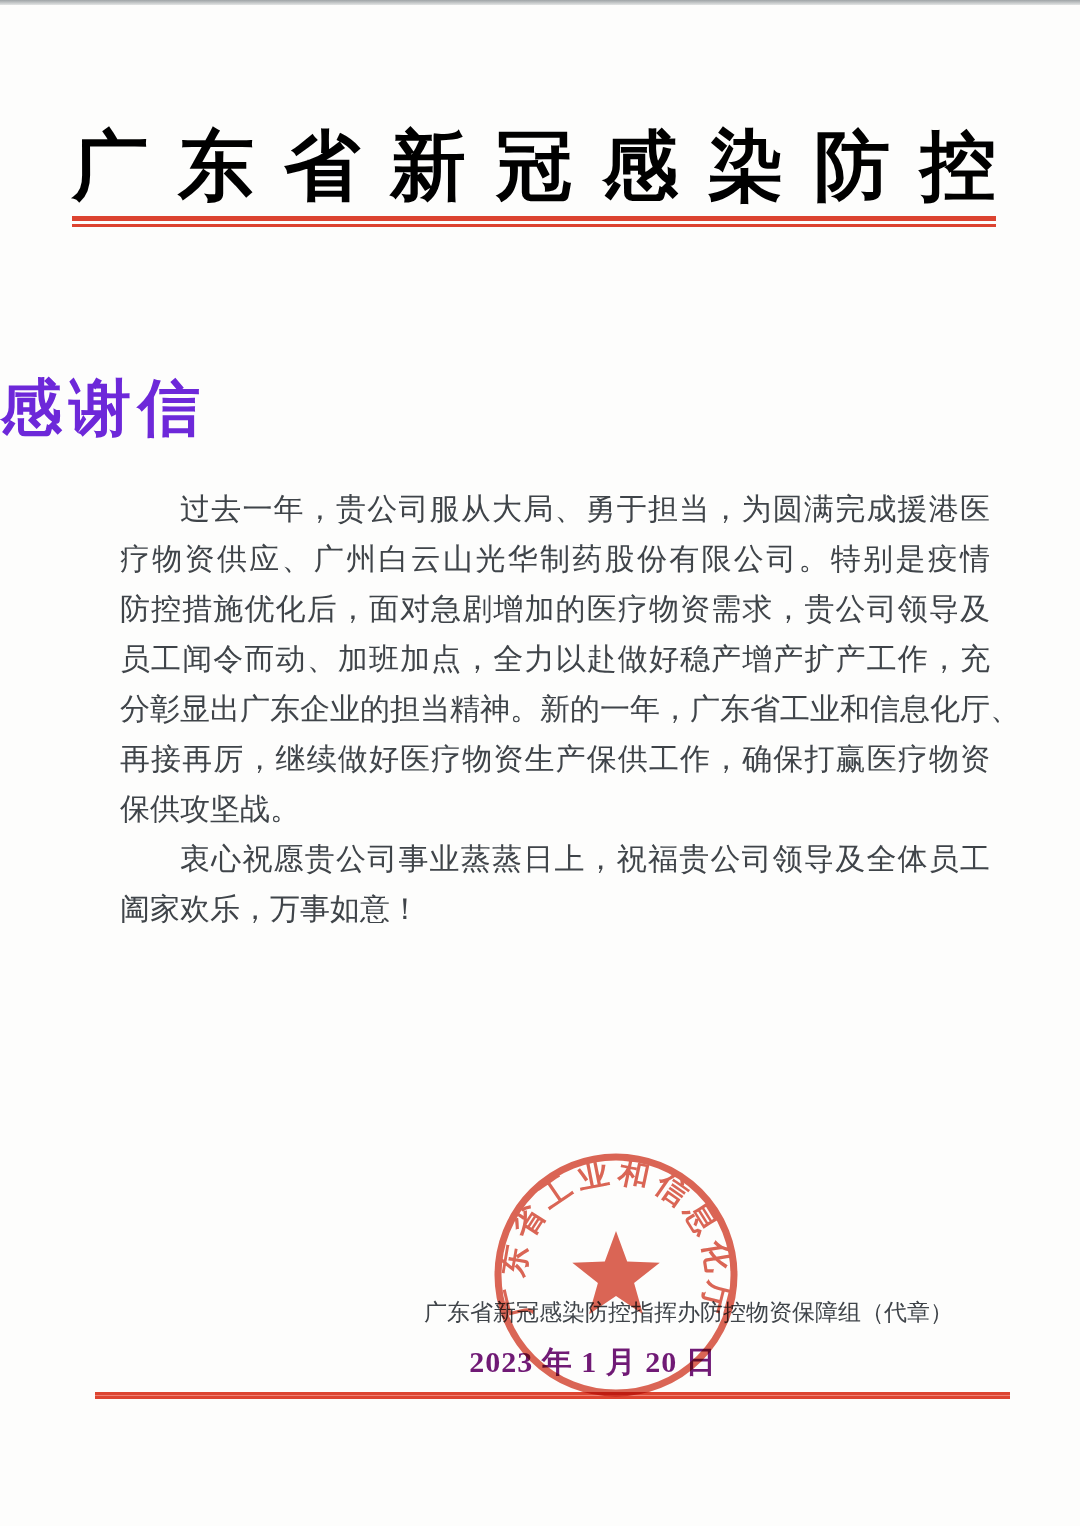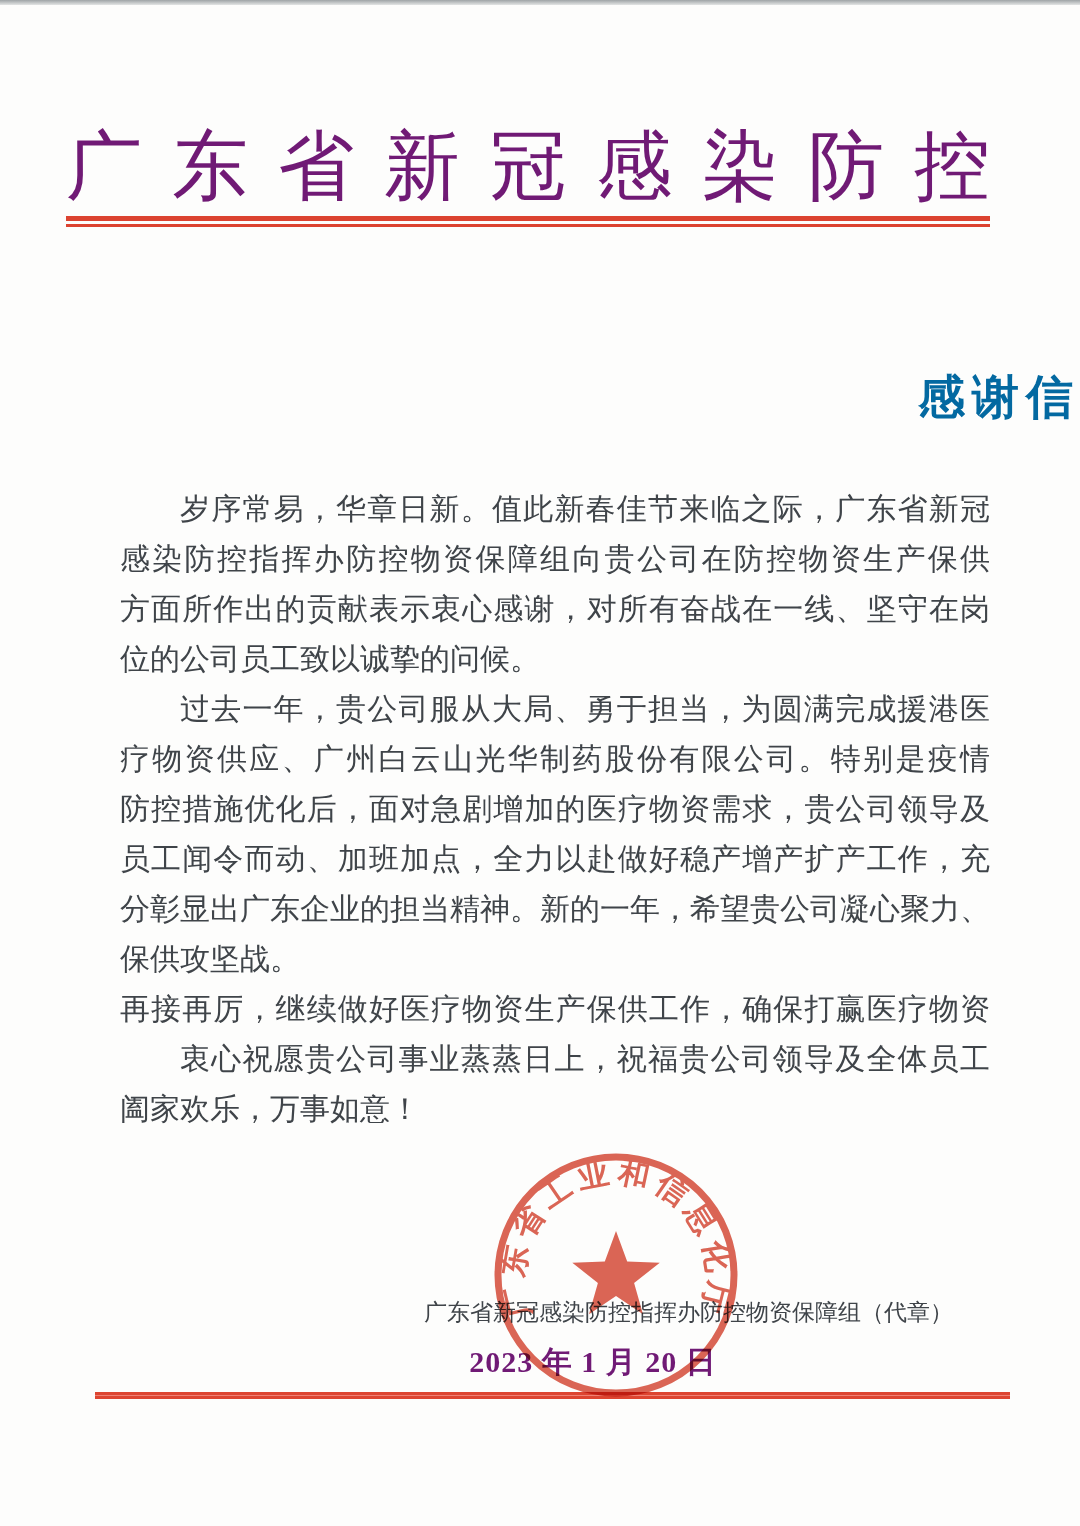--- a/index.html
+++ b/index.html
@@ -11,42 +11,42 @@
     overflow:hidden;
     font-family:"Liberation Serif","DejaVu Serif",serif;
   }
   .scan-edge-top {
     position:absolute; top:0; left:0; width:100%; height:5px;
     background:linear-gradient(to bottom,#9fa4a6,#e3e5e5);
   }
 
   
   .letterhead {
-    position:absolute; top:122px; left:66px; width:924px;
-    color:#701a75;
-    font-weight:normal;
+    position:absolute; top:122px; left:72px; width:924px;
+    color:#000000;
+    font-weight:bold;
   }
   .lh-line {
     font-size:76px; line-height:88px; height:88px;
     text-align:justify; text-align-last:justify;
     white-space:nowrap;
   }
   .lh-rule {
     margin-top:6px;
     height:3px;
     border-top:5px solid #dc4330;
     border-bottom:3px solid #dc4330;
   }
 
   
   .doc-title {
     position:absolute; top:366px; left:0; width:100%;
-    text-align:right;
-    font-size:47px; font-weight:bold; letter-spacing:7px;
-    color:#0369a1;
+    text-align:left;
+    font-size:62px; font-weight:bold; letter-spacing:7px;
+    color:#6d28d9;
   }
 
   
   .body-block {
     position:absolute; top:484px; left:120px; width:870px;
     color:#3f4449;
     font-size:30px;
   }
   .bline {
     height:50px; line-height:50px;
@@ -100,35 +100,29 @@
 
   <div class="letterhead">
     <div class="lh-line">广东省新冠感染防控</div>
     <div class="lh-rule"></div>
   </div>
 
   <div class="doc-title">感谢信</div>
 
   <div class="body-block">
 
-    <div>
-      <div class="bline indent">岁序常易，华章日新。值此新春佳节来临之际，广东省新冠</div>
-      <div class="bline">感染防控指挥办防控物资保障组向贵公司在防控物资生产保供</div>
-      <div class="bline">方面所作出的贡献表示衷心感谢，对所有奋战在一线、坚守在岗</div>
-      <div class="bline endline">位的公司员工致以诚挚的问候。</div>
-    </div>
 
     <div>
       <div class="bline indent">过去一年，贵公司服从大局、勇于担当，为圆满完成援港医</div>
       <div class="bline">疗物资供应、广州白云山光华制药股份有限公司。特别是疫情</div>
       <div class="bline">防控措施优化后，面对急剧增加的医疗物资需求，贵公司领导及</div>
       <div class="bline">员工闻令而动、加班加点，全力以赴做好稳产增产扩产工作，充</div>
-      <div class="bline">分彰显出广东企业的担当精神。新的一年，希望贵公司凝心聚力、</div>
+      <div class="bline">分彰显出广东企业的担当精神。新的一年，广东省工业和信息化厅、</div>
+      <div class="bline">再接再厉，继续做好医疗物资生产保供工作，确保打赢医疗物资</div>
       <div class="bline endline">保供攻坚战。</div>
-      <div class="bline">再接再厉，继续做好医疗物资生产保供工作，确保打赢医疗物资</div>
     </div>
 
     <div>
       <div class="bline indent">衷心祝愿贵公司事业蒸蒸日上，祝福贵公司领导及全体员工</div>
       <div class="bline endline">阖家欢乐，万事如意！</div>
     </div>
   </div>
 
   <div class="signature">广东省新冠感染防控指挥办防控物资保障组（代章）</div>
 

